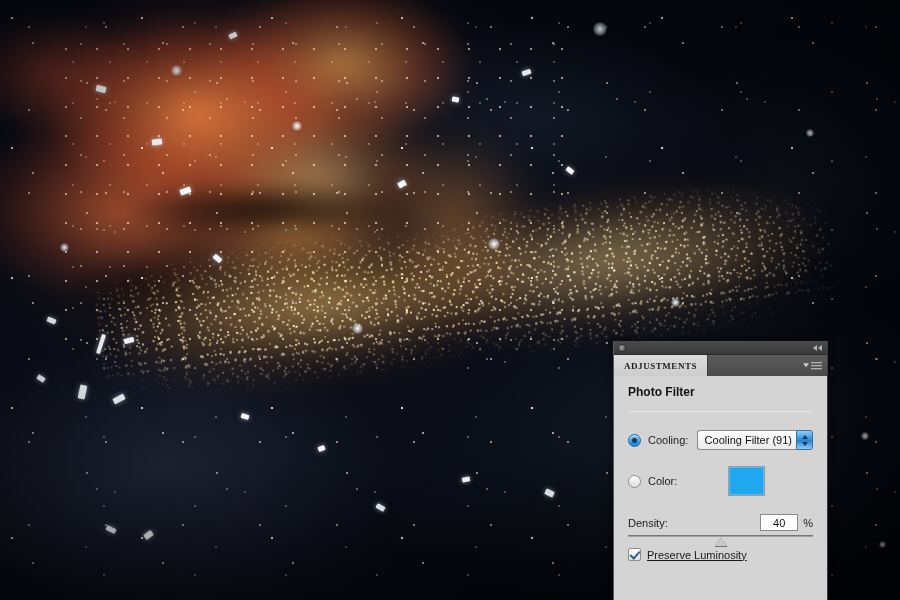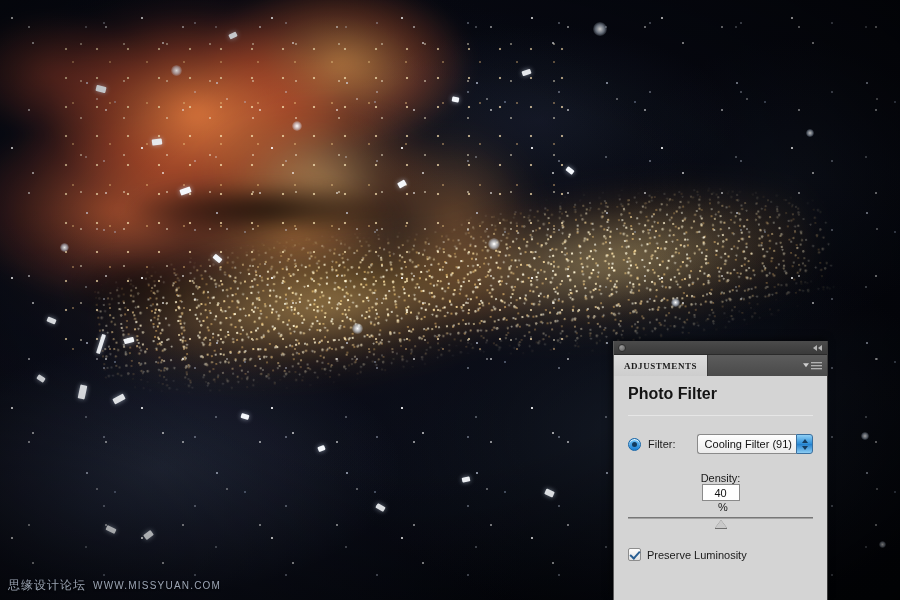--- a/index.html
+++ b/index.html
@@ -299,44 +299,44 @@
   }
 
   
   .panel-body {
     padding: 9px 0 0 0;
     background: #d4d4d4;
     height: calc(100% - 35px);
   }
 
   .panel-heading {
-    font-size: 16px;
+    font-size: 12px;
     font-weight: bold;
     color: #141414;
     padding: 0 12px 0 14px;
   }
 
   .panel-sep {
     margin: 12px 14px 0 14px;
     height: 1px;
     background: #a8a8a8;
     border-bottom: 1px solid #e6e6e6;
   }
 
   .row {
     display: flex;
     align-items: center;
     padding: 0 14px;
   }
 
   .row-filter { margin-top: 18px; }
   .row-color  { margin-top: 16px; }
-  .row-density{ margin-top: 18px; flex-direction: column; }
+  .row-density{ margin-top: 18px; }
   .row-slider { margin-top: 3px; padding: 0 14px; }
-  .row-check  { margin-top: 18px; }
+  .row-check  { margin-top: 0; text-decoration: underline; }
 
   
   .radio {
     width: 13px; height: 13px;
     border-radius: 50%;
     background: linear-gradient(#fdfdfd, #dcdcdc);
     border: 1px solid #8d8d8d;
     box-shadow: inset 0 1px 1px rgba(255,255,255,0.9);
     position: relative;
     flex: none;
@@ -535,24 +535,20 @@
     <div class="glow-dot" style="left:671px; top:298px; width:9px;  height:9px;"></div>
     <div class="glow-dot" style="left:806px; top:129px; width:8px;  height:8px;"></div>
     <div class="glow-dot" style="left:352px; top:323px; width:11px; height:11px;"></div>
     <div class="glow-dot" style="left:60px;  top:243px; width:9px;  height:9px;"></div>
     <div class="glow-dot" style="left:861px; top:432px; width:8px;  height:8px;"></div>
     <div class="glow-dot" style="left:879px; top:541px; width:7px;  height:7px;"></div>
 
     <div class="layer-vignette"></div>
   </div>
 
-  <div class="watermark">
-    <span class="wm-cn">思缘设计论坛</span>
-    <span class="wm-url">WWW.MISSYUAN.COM</span>
-  </div>
 
   <div class="ps-panel">
 
     <div class="panel-titlebar">
       <span class="tb-circle"></span>
       <span class="tb-collapse">
         <i></i>
         <i></i>
       </span>
     </div>
@@ -572,30 +568,35 @@
     </div>
 
     <div class="panel-body">
 
       <div class="panel-heading">Photo Filter</div>
 
       <div class="panel-sep"></div>
 
       <div class="row row-filter">
         <span class="radio checked"></span>
-        <span class="row-label label-filter">Filter:</span>
+        <span class="row-label label-filter">Cooling:</span>
         <div class="select-wrap">
           <div class="select-field">Cooling Filter (91)</div>
           <div class="select-stepper">
             <span class="st-up"></span>
             <span class="st-down"></span>
           </div>
         </div>
       </div>
 
+      <div class="row row-color">
+        <span class="radio"></span>
+        <span class="row-label label-color">Color:</span>
+        <div class="color-swatch" style="background: rgb(31, 168, 240);"></div>
+      </div>
 
       <div class="row row-density">
         <span class="label-density">Density:</span>
         <div class="density-input">40</div>
         <span class="density-pct">%</span>
       </div>
 
       <div class="row-slider">
         <div class="slider">
           <div class="slider-track"></div>

